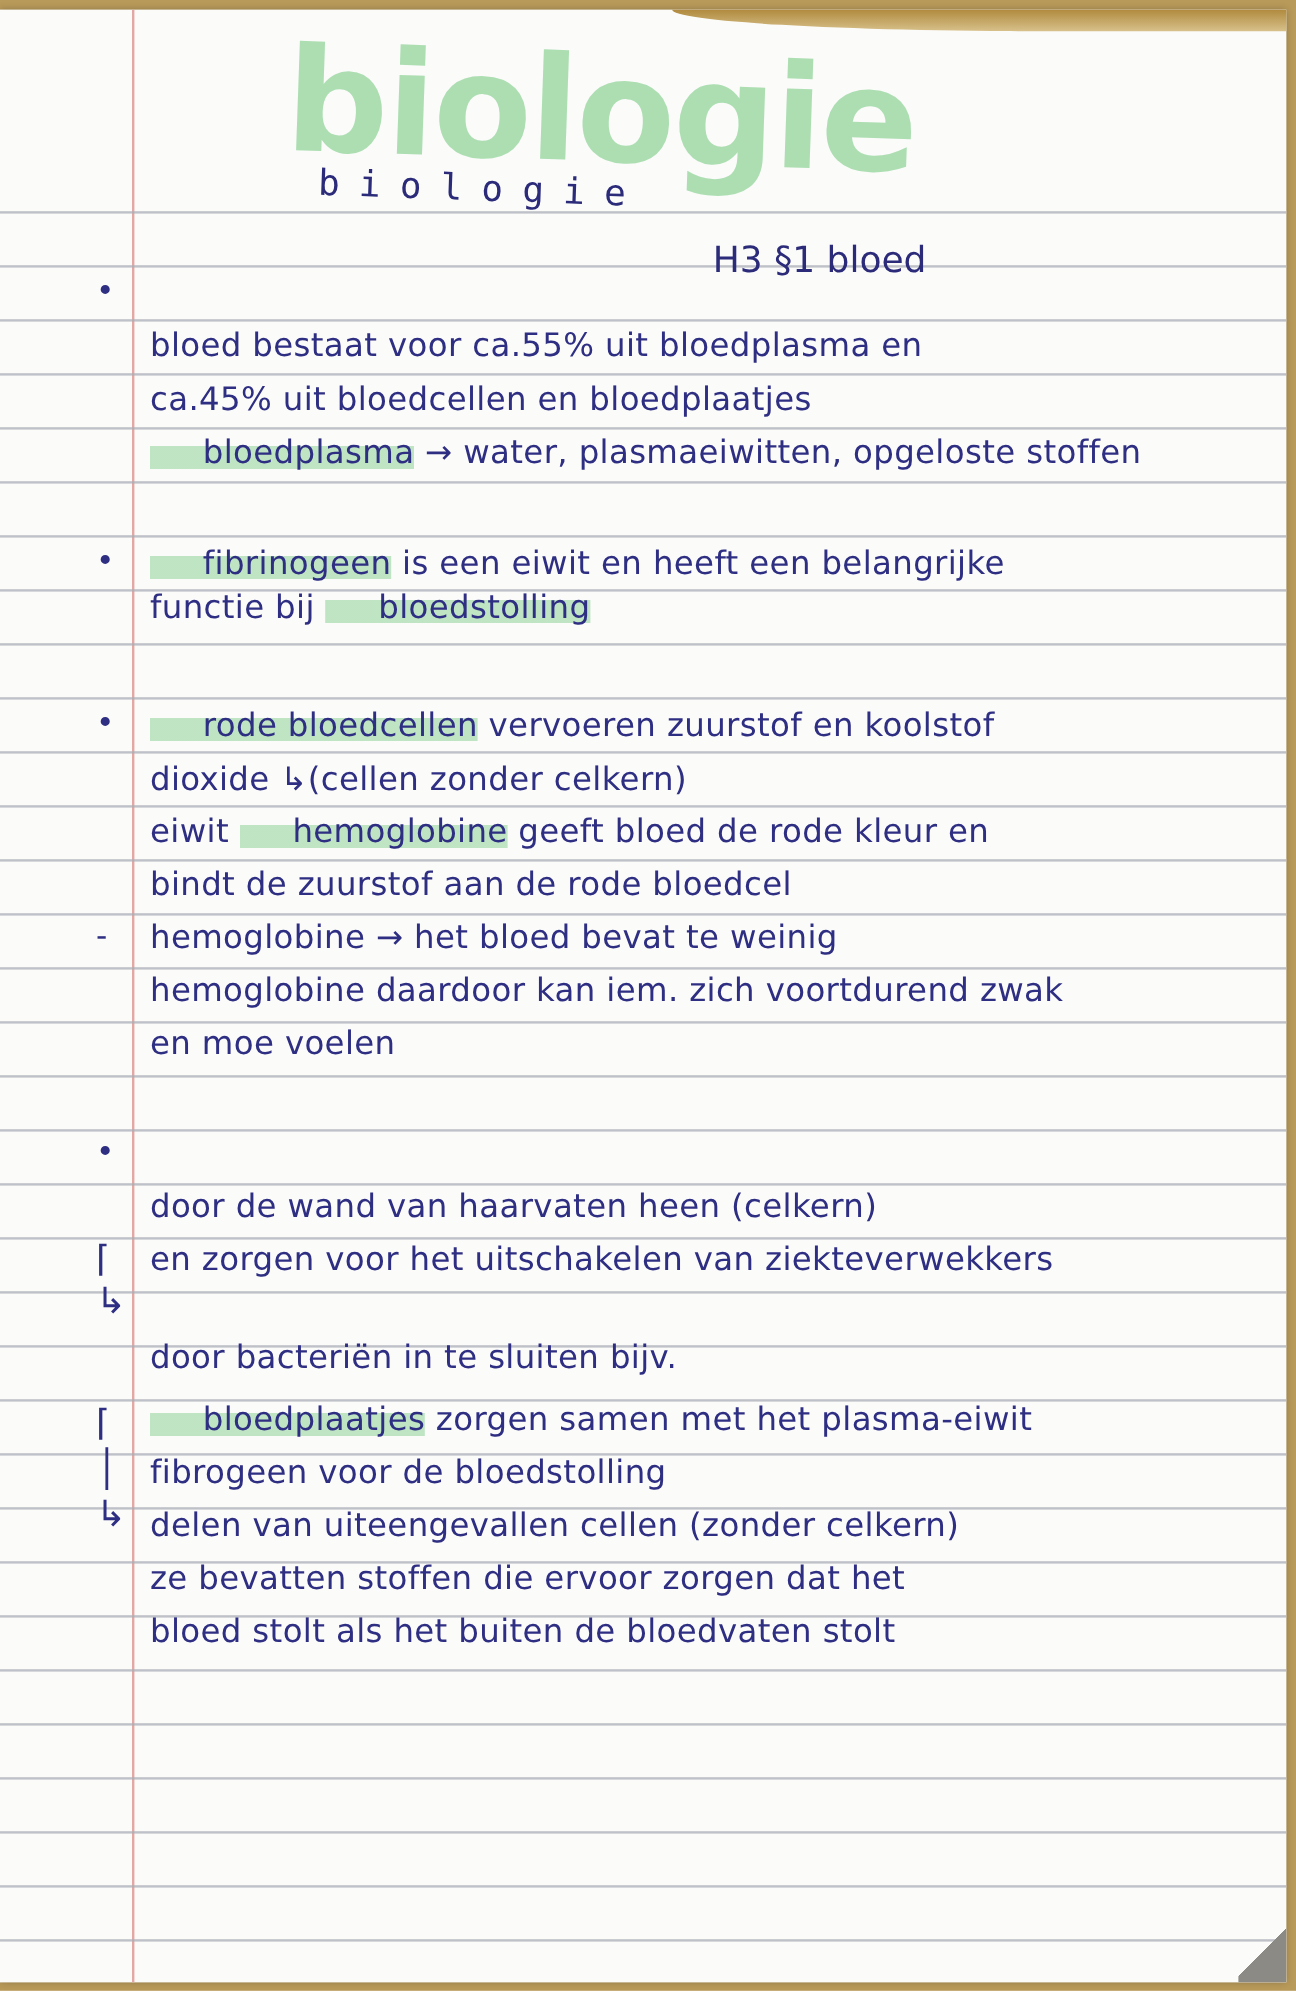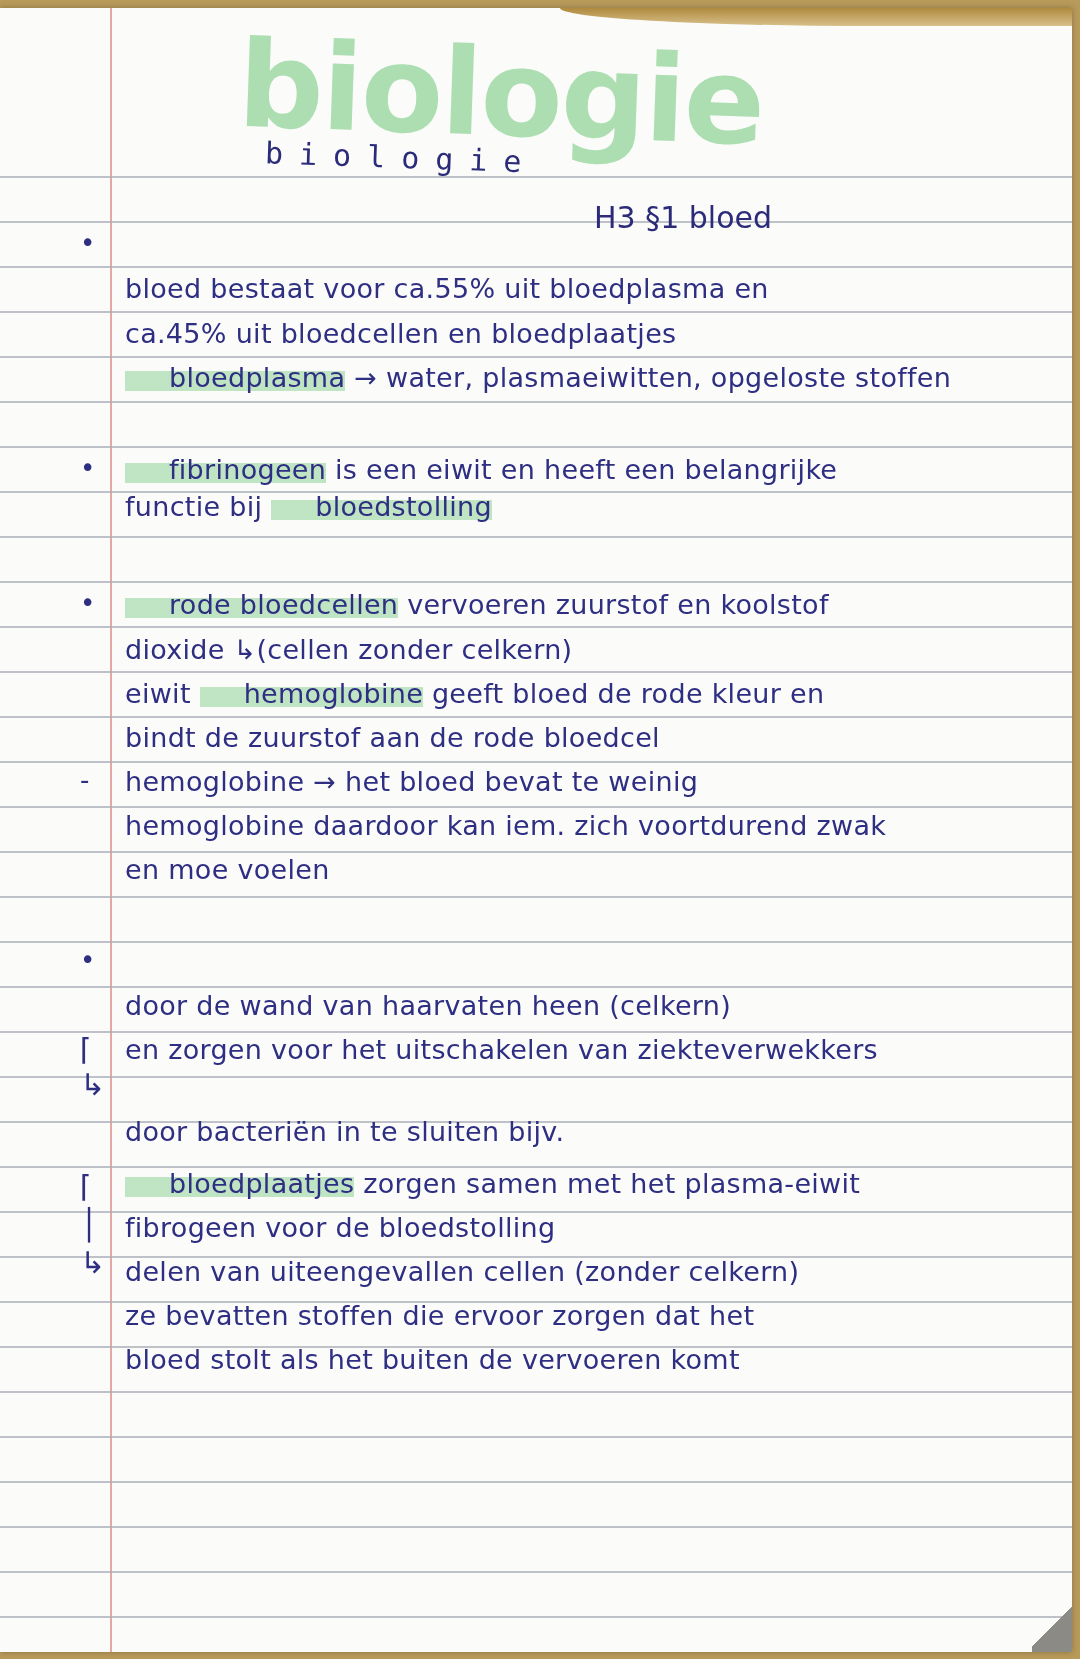--- a/index.html
+++ b/index.html
@@ -134,16 +134,16 @@
   <div class="line" style="top:982px">door de wand van haarvaten heen (celkern)</div>
   <div class="bracket" style="left:80px;top:1024px">⌈<br>↳</div>
   <div class="line" style="top:1026px">en zorgen voor het uitschakelen van ziekteverwekkers</div>
   <div class="line" style="top:1108px">door bacteriën in te sluiten bijv.</div>
 
   <div class="bracket" style="left:80px;top:1160px;line-height:38px">⌈<br>│<br>↳</div>
   <div class="line" style="top:1160px"><span class="hl">bloedplaatjes</span><span> zorgen samen met het </span><span class="ul">plasma-eiwit</span></div>
   <div class="line" style="top:1204px"><span class="ul">fibrogeen</span><span> voor de bloedstolling</span></div>
   <div class="line" style="top:1248px">delen van uiteengevallen cellen (zonder celkern)</div>
   <div class="line" style="top:1292px">ze bevatten stoffen die ervoor zorgen dat het</div>
-  <div class="line" style="top:1336px">bloed stolt als het buiten de vervoeren komt</div>
+  <div class="line" style="top:1336px">bloed stolt als het buiten de bloedvaten stolt</div>
 
   <div class="corner-fold"></div>
 </div>
 
 </body></html>

